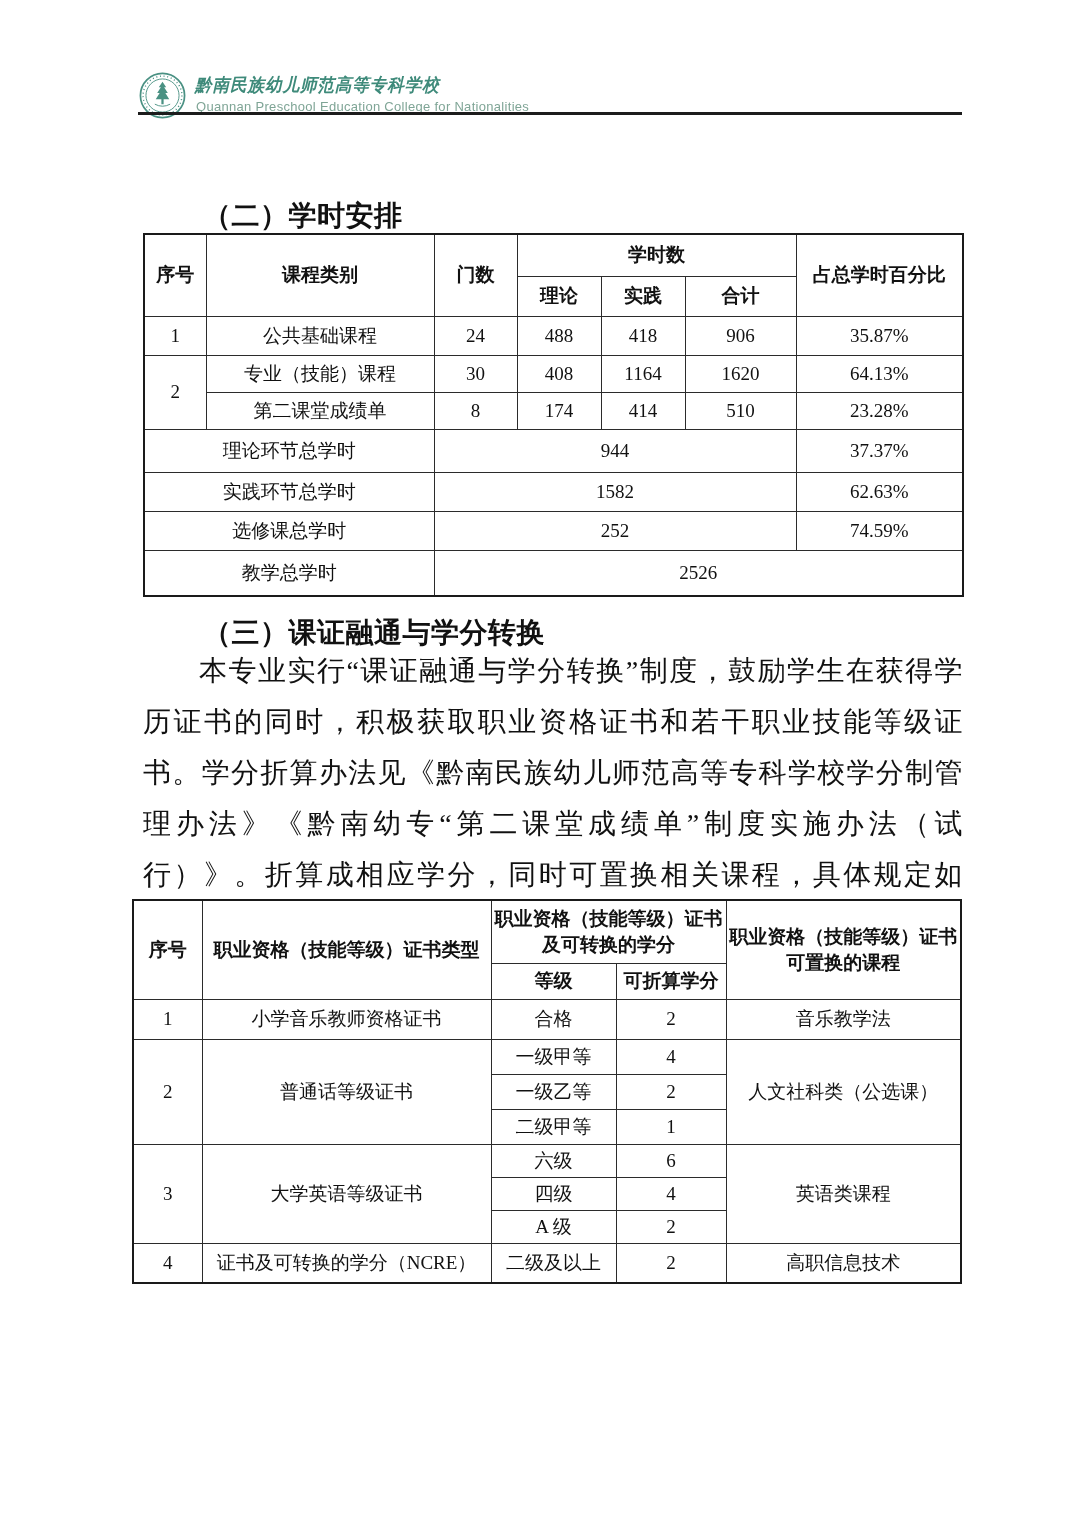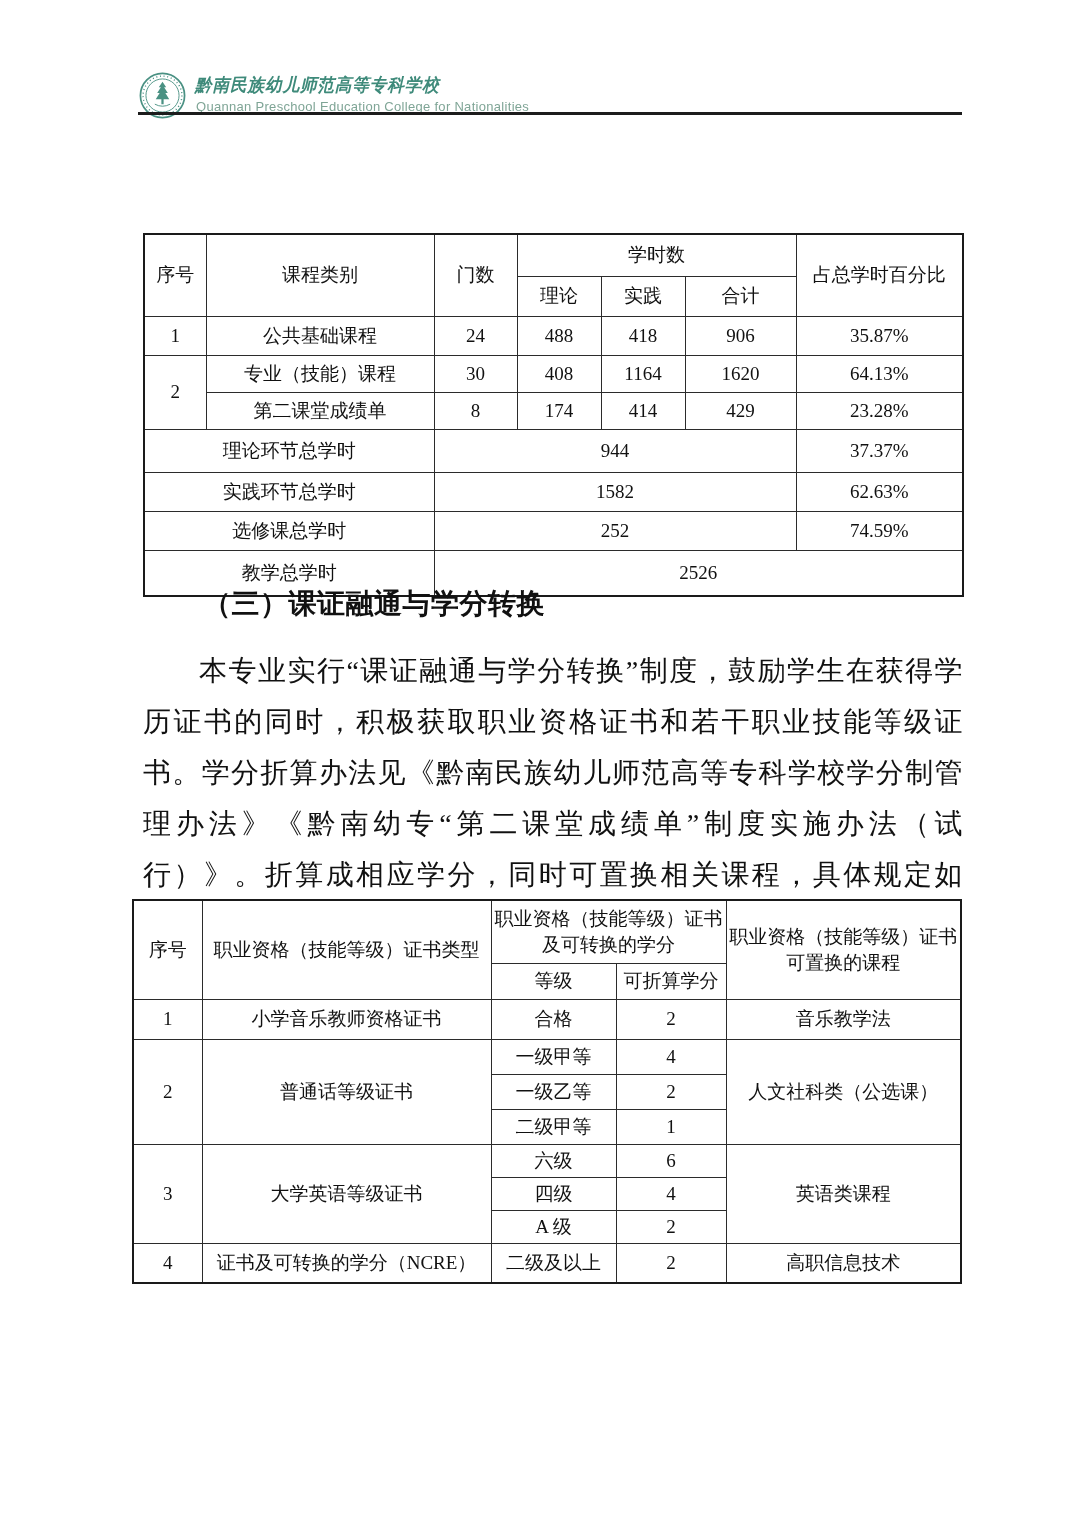--- a/index.html
+++ b/index.html
@@ -21,37 +21,37 @@
     font-family:"Liberation Sans","DejaVu Sans",sans-serif;
     font-size:13px; color:#7fa596; letter-spacing:0.3px; white-space:nowrap;
   }
   .rule { position:absolute; left:138px; top:112px; width:824px; height:3px; background:#1c1c1c; }
   
   .sec {
     position:absolute; margin:0; font-size:28px; font-weight:bold;
     letter-spacing:0.5px; white-space:nowrap; color:#111;
   }
   .sec2 { left:203px; top:197px; }
-  .sec3 { left:203px; top:585px; }
+  .sec3 { left:203px; top:614px; }
   
   .para {
     position:absolute; left:143px; top:645px; width:820px; margin:0;
     font-size:28px; line-height:51px; letter-spacing:0.5px;
     text-align:justify; text-indent:2em; color:#111;
   }
   
   table.tbl {
     position:absolute; border-collapse:collapse; table-layout:fixed;
     border:2.5px solid #1a1a1a; background:#fff;
   }
   table.tbl td {
     border:1.5px solid #2b2b2b; text-align:center; vertical-align:middle;
     font-size:19px; padding:1px 2px; overflow:hidden; color:#111;
   }
-  table.tbl td.hd { font-weight:normal; }
+  table.tbl td.hd { font-weight:bold; }
   .tbl-hours { left:143px; top:233px; width:819px; }
   .tbl-cert  { left:132px; top:899px; width:828px; }
   .tbl-cert td { line-height:1.35; }
 </style>
 </head>
 <body>
 
 <div class="page">
 
   <div class="logo">
@@ -62,20 +62,21 @@
       <g fill="#4a9183">
         <path d="M23 9.5 L19.4 15 L21.4 15 L17.8 20.6 L20.2 20.6 L16.4 26.6 L21.9 26.6 L21.9 31.5 L24.1 31.5 L24.1 26.6 L29.6 26.6 L25.8 20.6 L28.2 20.6 L24.6 15 L26.6 15 Z"></path>
       </g>
       <path d="M15.5 31.5 Q23 35.5 30.5 31.5" fill="none" stroke="#4a9183" stroke-width="0.9"></path>
     </svg>
   </div>
   <div class="name-zh">黔南民族幼儿师范高等专科学校</div>
   <div class="name-en">Quannan Preschool Education College for Nationalities</div>
   <div class="rule"></div>
 
+  <h2 class="sec sec2">（二）学时安排</h2>
 
   <table class="tbl tbl-hours">
     <colgroup>
       <col style="width:62px">
         <col style="width:228px">
         <col style="width:83px">
       <col style="width:84px">
         <col style="width:84px">
         <col style="width:111px">
         <col style="width:167px">
@@ -109,21 +110,21 @@
         <td>408</td>
         <td>1164</td>
         <td>1620</td>
         <td>64.13%</td>
       </tr>
       <tr style="height:37px">
         <td>第二课堂成绩单</td>
         <td>8</td>
         <td>174</td>
         <td>414</td>
-        <td>429</td>
+        <td>510</td>
         <td>23.28%</td>
       </tr>
       <tr style="height:43px">
         <td colspan="2">理论环节总学时</td>
         <td colspan="4">944</td>
         <td>37.37%</td>
       </tr>
       <tr style="height:39px">
         <td colspan="2">实践环节总学时</td>
         <td colspan="4">1582</td>

